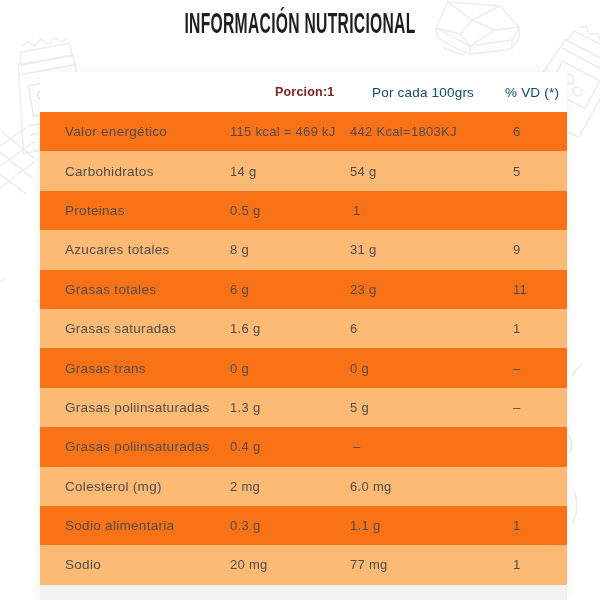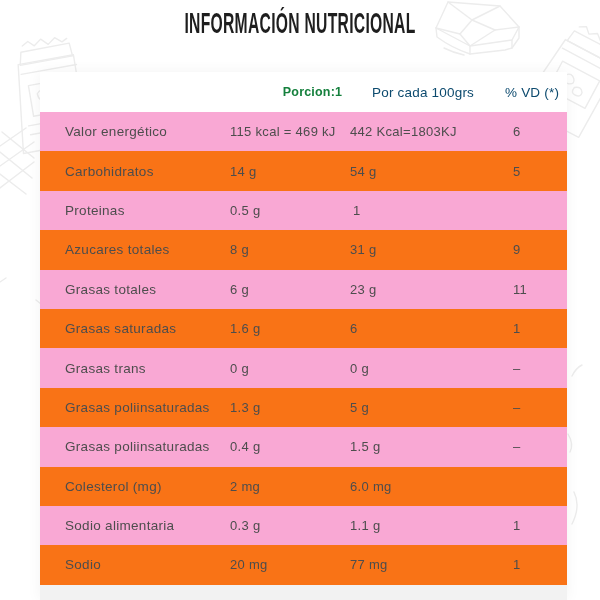--- a/index.html
+++ b/index.html
@@ -46,29 +46,29 @@
     overflow: hidden;
   }
   .thead, .row {
     display: grid;
     grid-template-columns: 165px 120px 160px 1fr;
     align-items: center;
     padding-left: 25px;
     padding-right: 10px;
   }
   .thead { height: 40px; background: #ffffff; }
-  .row   { height: 39.4px; background: #f97316; }
-  .row.alt { background: #f9a8d4; }
+  .row   { height: 39.4px; background: #fdba74; }
+  .row.alt { background: #f97316; }
   .th {
     font-size: 13.5px;
     color: #0c4a6e;
     letter-spacing: 0.2px;
     white-space: nowrap;
   }
-  .th.portion { font-size: 12.5px; font-weight: bold; color: #15803d; padding-left: 45px; text-align: center; }
+  .th.portion { font-size: 12.5px; font-weight: bold; color: #7f1d1d; padding-left: 45px; }
   .th.per100  { padding-left: 22px; }
   .th.vd      { margin-left: -5px; }
   .cell {
     font-size: 13px;
     color: #4d4d4d;
     letter-spacing: 0.3px;
     white-space: nowrap;
   }
   .cell.label { font-size: 13.5px; }
   .cell.vd { padding-left: 3px; }
@@ -190,21 +190,20 @@
         </div>
         <div class="row">
           <div class="cell label">Grasas poliinsaturadas</div>
           <div class="cell portion">1.3 g</div>
           <div class="cell per100">5 g</div>
           <div class="cell vd">–</div>
         </div>
         <div class="row alt">
           <div class="cell label">Grasas poliinsaturadas</div>
           <div class="cell portion">0.4 g</div>
-          <div class="cell per100">1.5 g</div>
           <div class="cell vd">–</div>
         </div>
         <div class="row">
           <div class="cell label">Colesterol (mg)</div>
           <div class="cell portion">2 mg</div>
           <div class="cell per100">6.0 mg</div>
           <div class="cell vd"></div>
         </div>
         <div class="row alt">
           <div class="cell label">Sodio alimentaria</div>

